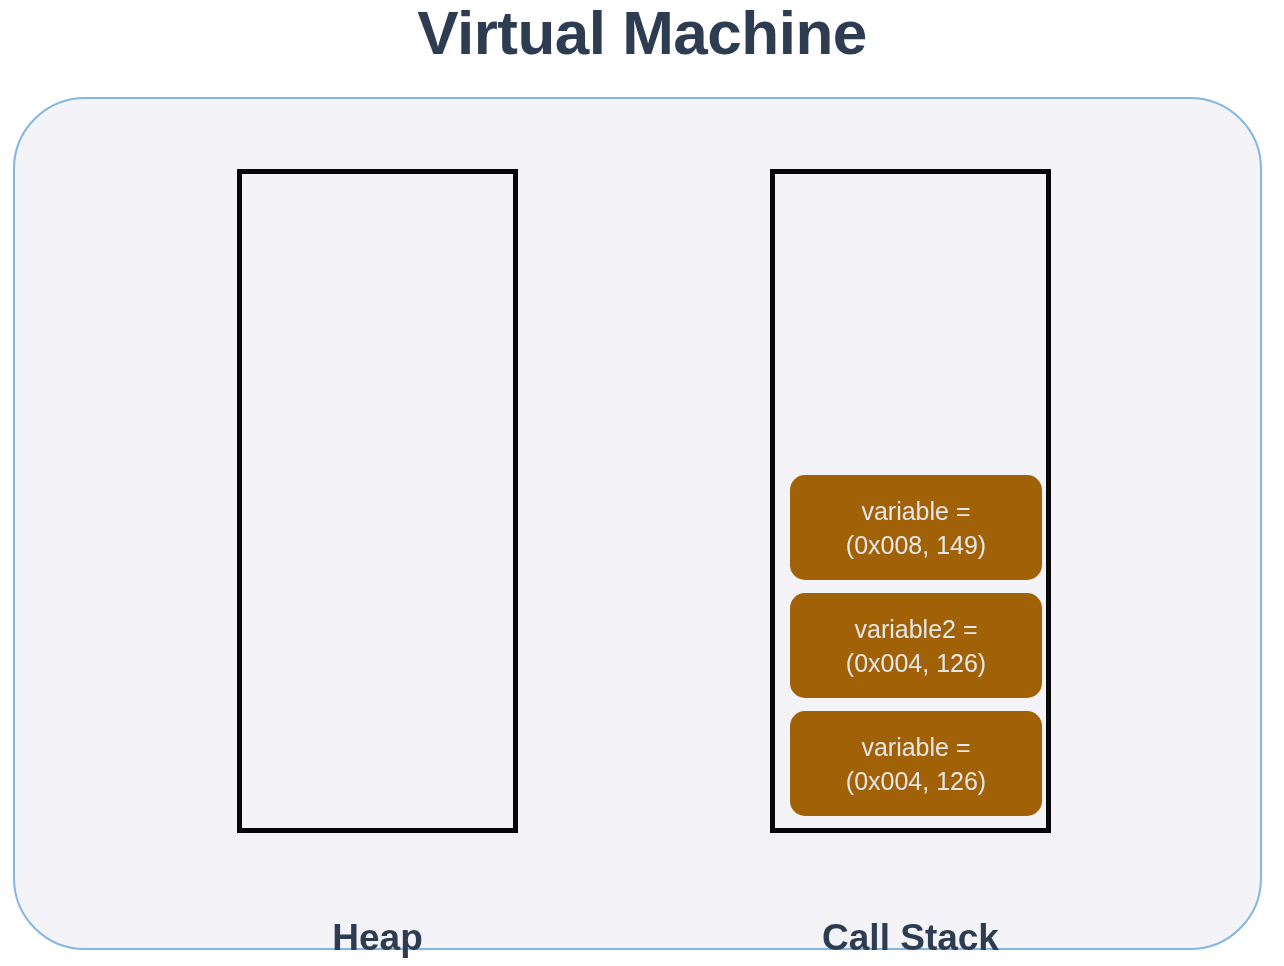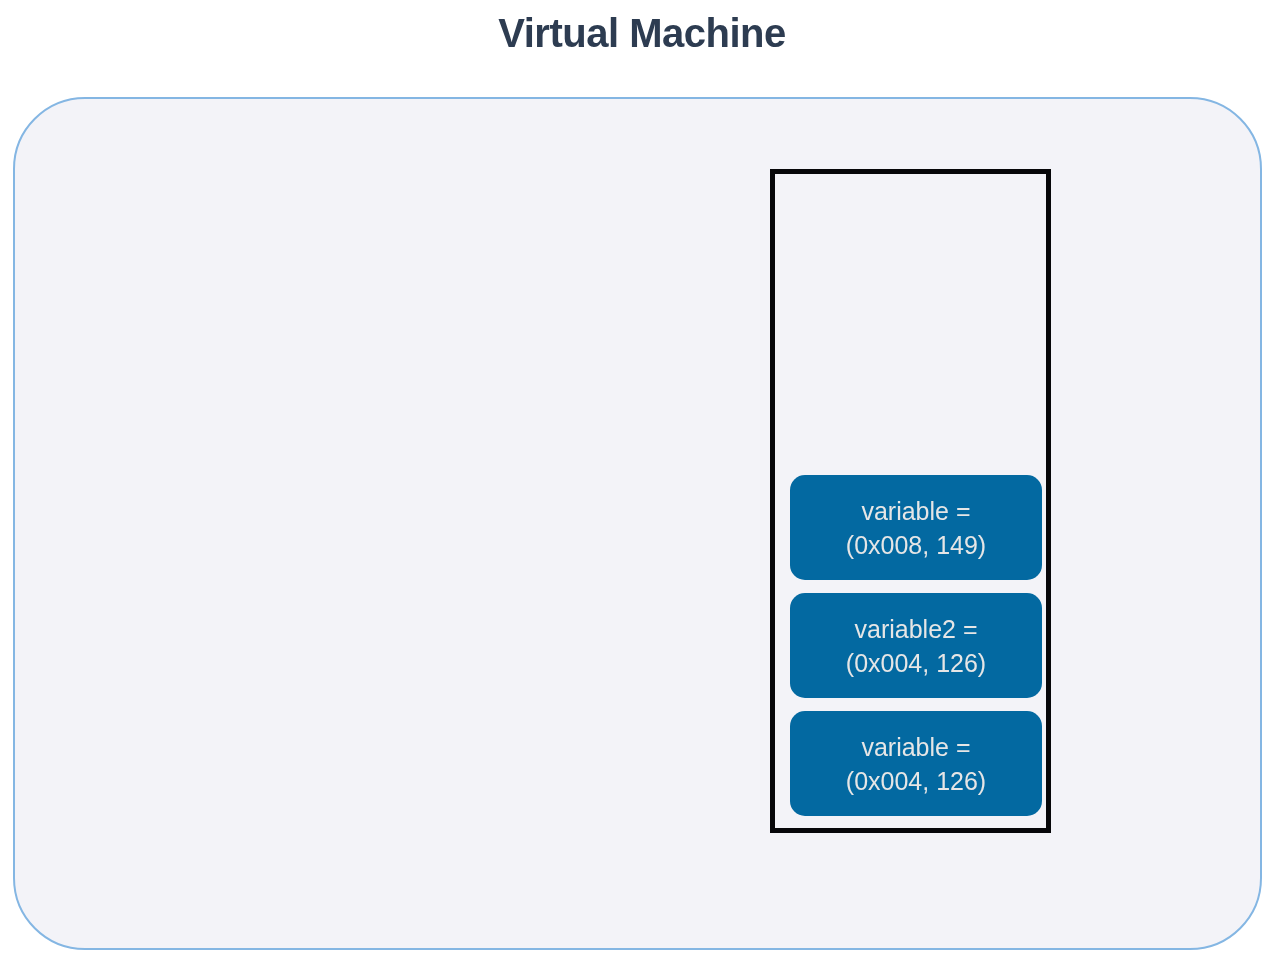--- a/index.html
+++ b/index.html
@@ -14,21 +14,21 @@
     overflow: hidden;
     font-family: "Liberation Sans", "DejaVu Sans", sans-serif;
   }
 
   #page-title {
     position: absolute;
     left: 0;
     top: 2px;
     width: 1284px;
     text-align: center;
-    font-size: 40px;
+    font-size: 62px;
     font-weight: bold;
     color: #2d3c51;
     letter-spacing: -0.5px;
     line-height: 62px;
     white-space: nowrap;
   }
 
   #vm-container {
     position: absolute;
     left: 13px;
@@ -83,21 +83,21 @@
     width: 252px;
     display: flex;
     flex-direction: column;
     gap: 13px;
   }
 
   .stack-frame {
     box-sizing: border-box;
     width: 252px;
     height: 105px;
-    background: #0369a1;
+    background: #a16207;
     border-radius: 15px;
     color: #e6e6e6;
     display: flex;
     flex-direction: column;
     align-items: center;
     justify-content: center;
     font-size: 25px;
     line-height: 34px;
     font-weight: normal;
   }
@@ -120,20 +120,24 @@
     white-space: nowrap;
   }
 </style>
 </head>
 <body>
 
 <div id="page-title">Virtual Machine</div>
 
 <div id="vm-container">
 
+  <div class="memory-region" id="heap-region">
+    <div class="region-box" id="heap-box"></div>
+    <div class="region-label">Heap</div>
+  </div>
 
   <div class="memory-region" id="stack-region">
     <div class="region-box" id="stack-box">
       <div id="stack-frames">
 
         <div class="stack-frame">
           <span class="frame-line">variable =</span>
           <span class="frame-line">(0x008, 149)</span>
         </div>
 
@@ -142,15 +146,16 @@
           <span class="frame-line">(0x004, 126)</span>
         </div>
 
         <div class="stack-frame">
           <span class="frame-line">variable =</span>
           <span class="frame-line">(0x004, 126)</span>
         </div>
 
       </div>
     </div>
+    <div class="region-label">Call Stack</div>
   </div>
 
 </div>
 
 </body></html>

